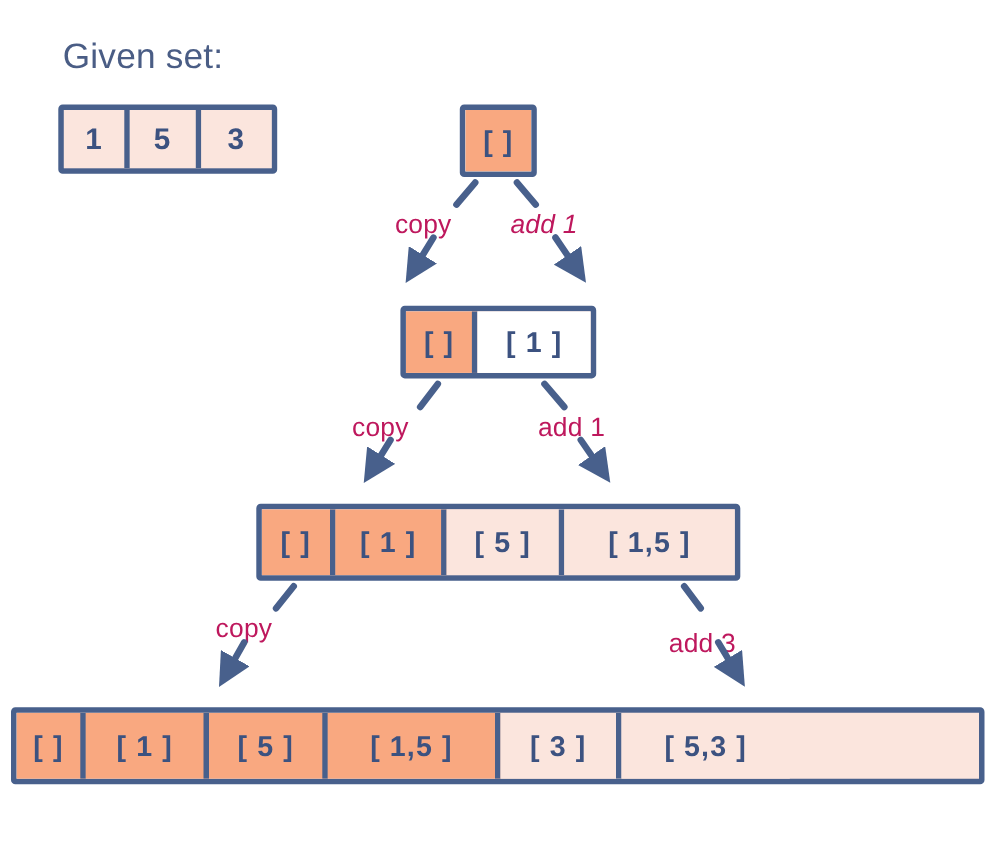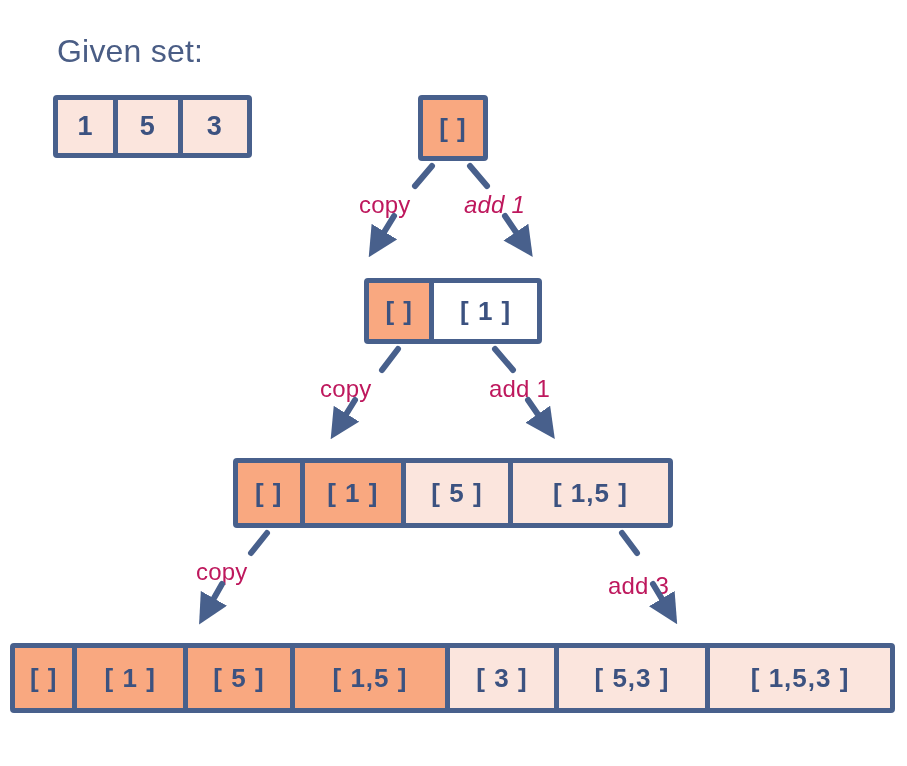--- a/index.html
+++ b/index.html
@@ -112,21 +112,20 @@
     <div class="cell pink" style="width:159px;">[ 1,5 ]</div>
   </div>
 
   <div class="row" style="left:10px; top:643px; width:885px; height:70px;">
     <div class="cell orange" style="width:63px;">[ ]</div>
     <div class="cell orange" style="width:112px;">[ 1 ]</div>
     <div class="cell orange" style="width:108px;">[ 5 ]</div>
     <div class="cell orange" style="width:157px;">[ 1,5 ]</div>
     <div class="cell pink" style="width:110px;">[ 3 ]</div>
     <div class="cell pink" style="width:153px;">[ 5,3 ]</div>
-    <div class="cell pink" style="width:182px;">[ 1,5,3 ]</div>
   </div>
 
   <div class="arrow-label" style="left:359px; top:191px;">copy</div>
   <div class="arrow-label" style="left:464px; top:191px;font-style:italic;">add 1</div>
 
   <div class="arrow-label" style="left:320px; top:375px;">copy</div>
   <div class="arrow-label" style="left:489px; top:375px;">add 1</div>
 
   <div class="arrow-label" style="left:196px; top:558px;">copy</div>
   <div class="arrow-label" style="left:608px; top:558px;margin-top:14px;">add 3</div>

